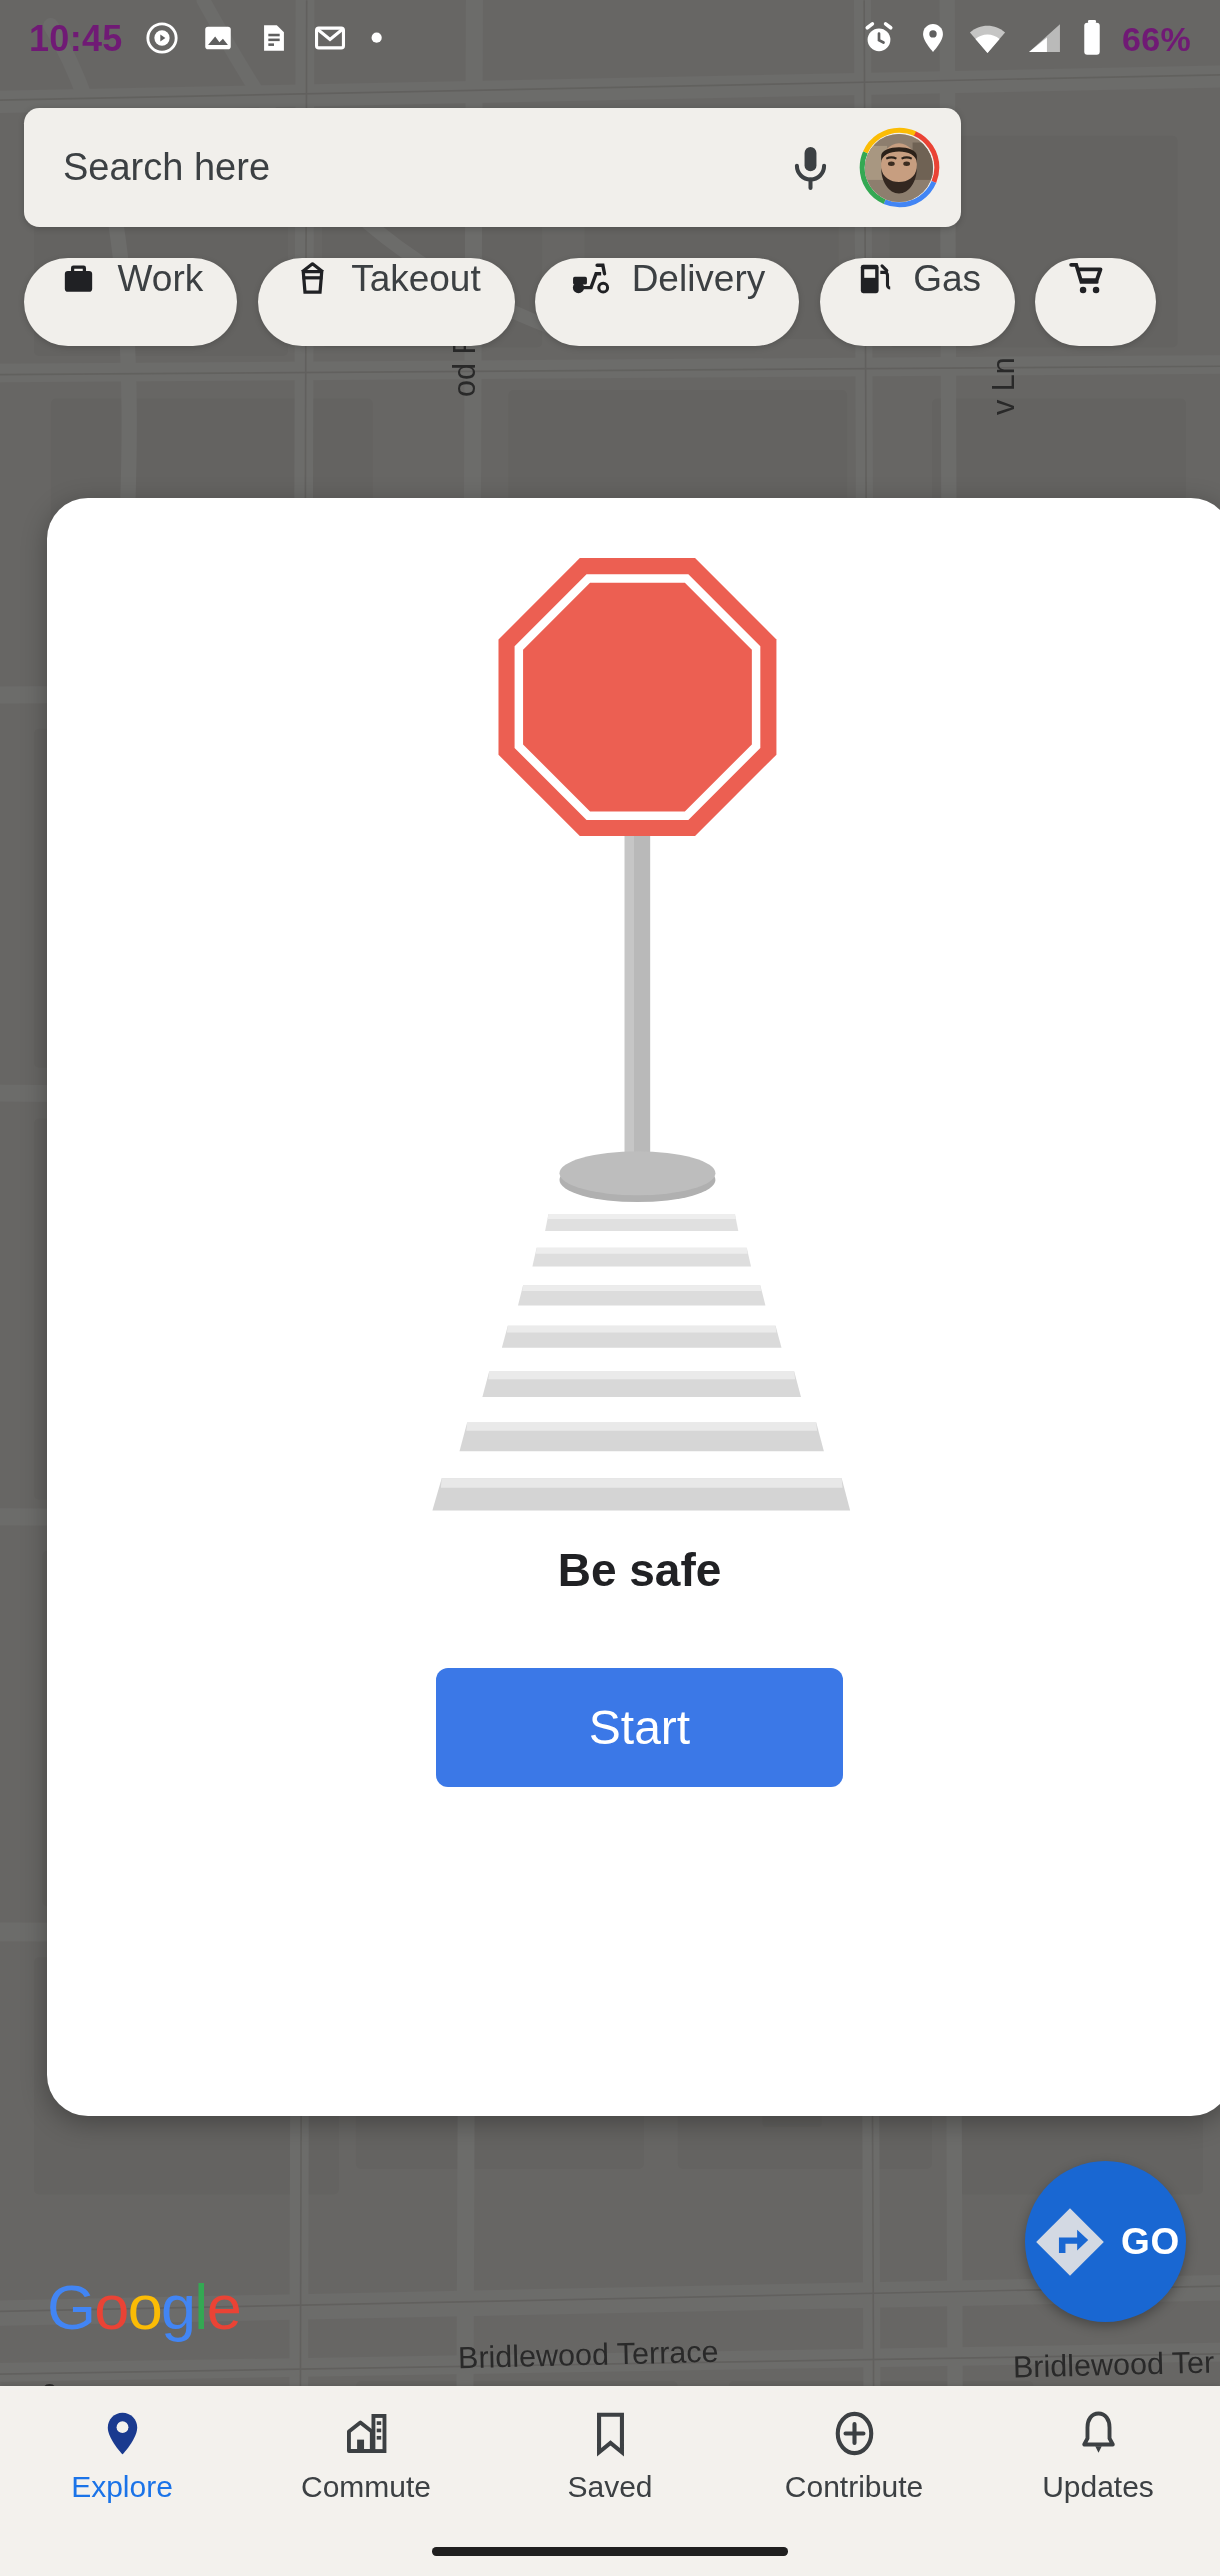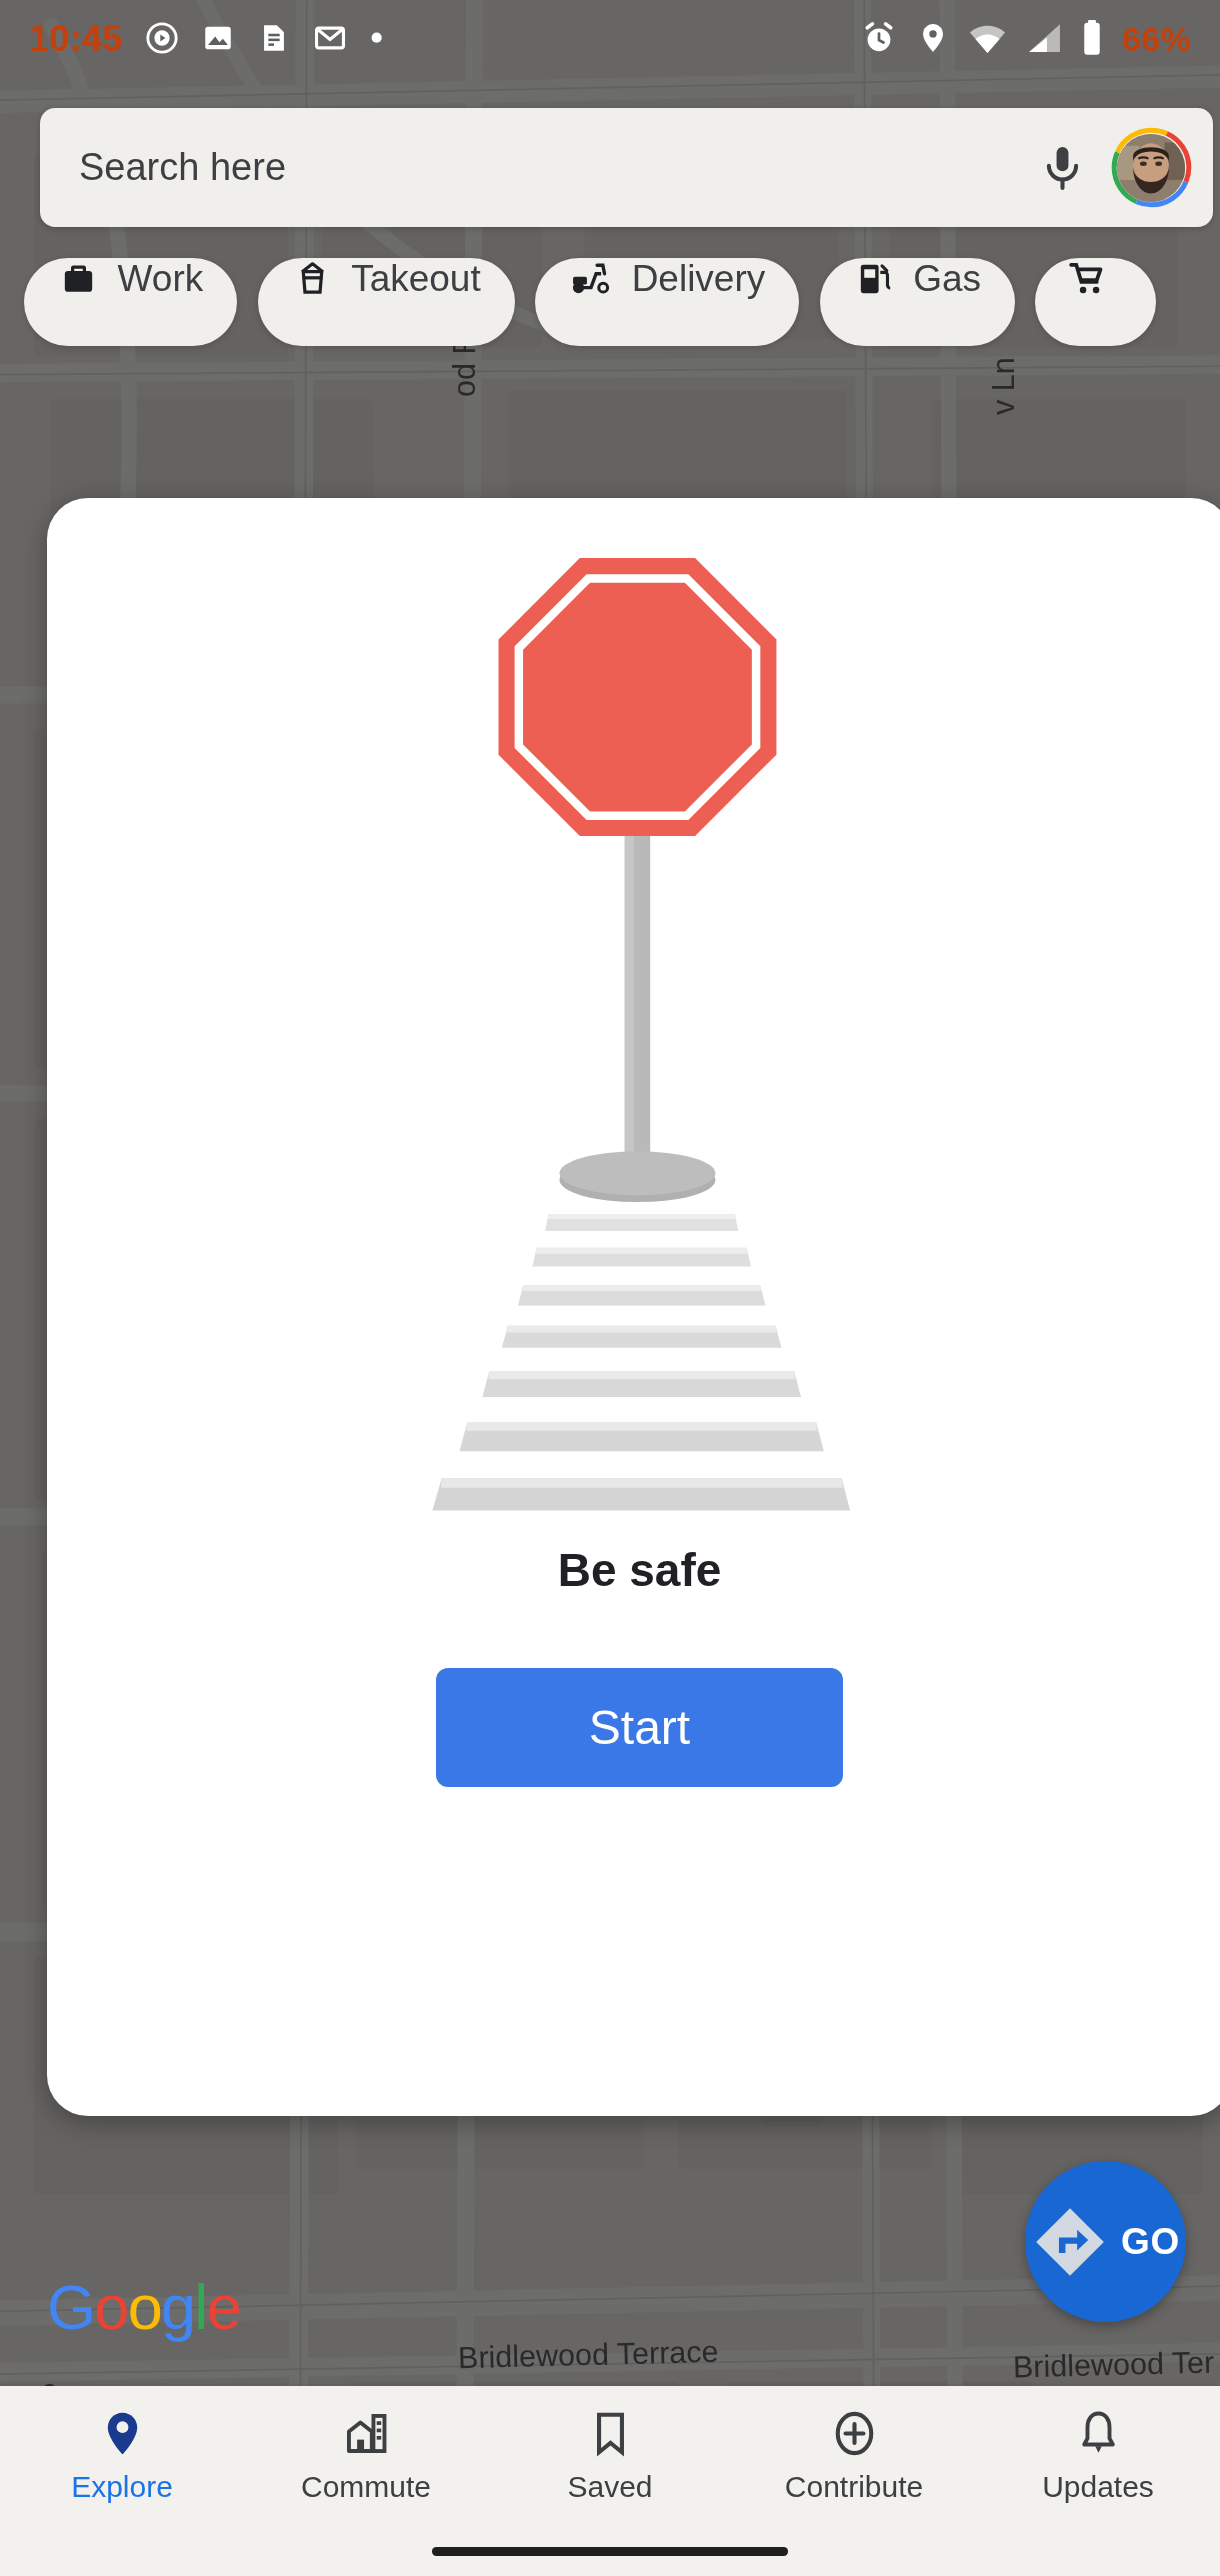--- a/index.html
+++ b/index.html
@@ -17,31 +17,31 @@
 
   
   #scrim{
     position:absolute; inset:0; background:rgba(0,0,0,0.56); z-index:40;
   }
 
   
   #status-bar{
     position:absolute; top:0; left:0; width:1220px; height:78px;
     display:flex; align-items:center; z-index:60;
-    padding:9px 29px; color:#c2410c;
+    padding:9px 29px; color:#701a75;
   }
   #status-left{ display:flex; align-items:center; gap:22px; }
   #clock{ font-size:36px; font-weight:600; letter-spacing:0.3px; line-height:1; }
   .sicon{ display:inline-block; }
   #status-right{ margin-left:auto; display:flex; align-items:center; gap:18.6px; }
   #battery-pct{ font-size:34px; font-weight:600; letter-spacing:0.3px; }
 
   
   #search-bar{
-    position:absolute; left:40px; top:108px; width:1173px; height:119px;
+    position:absolute; left:24px; top:108px; width:937px; height:119px;
     background:#f1efeb; border-radius:15.3px; display:flex; align-items:center;
     padding:0 20.3px 0 39px; z-index:50;
     box-shadow:0 1.7px 6.8px rgba(0,0,0,.18);
   }
   #search-input-text{ font-size:38px; color:#3c4043; flex:1; }
   #mic-btn{ width:63px; height:63px; display:flex; align-items:center; justify-content:center; }
   #avatar-wrap{
     width:83px; height:83px; margin-left:15.3px; border-radius:50%;
     position:relative; display:flex; align-items:center; justify-content:center;
   }

